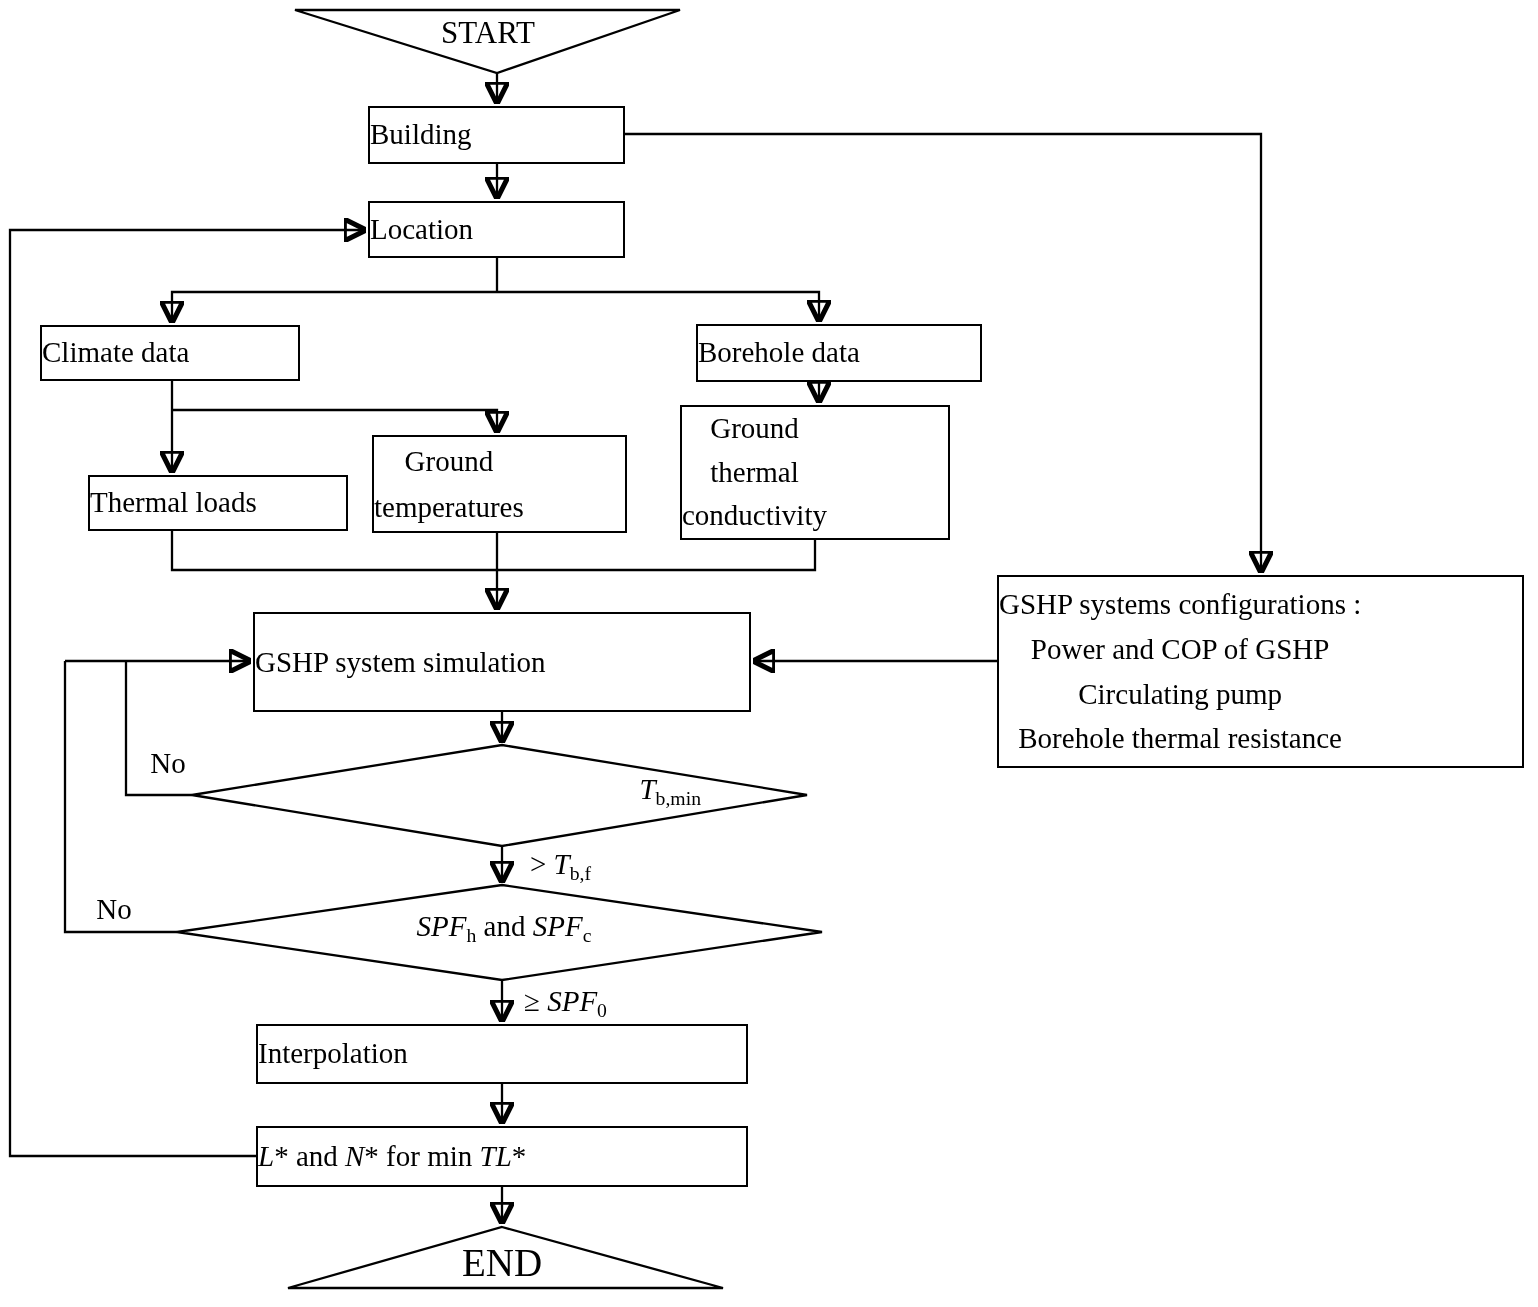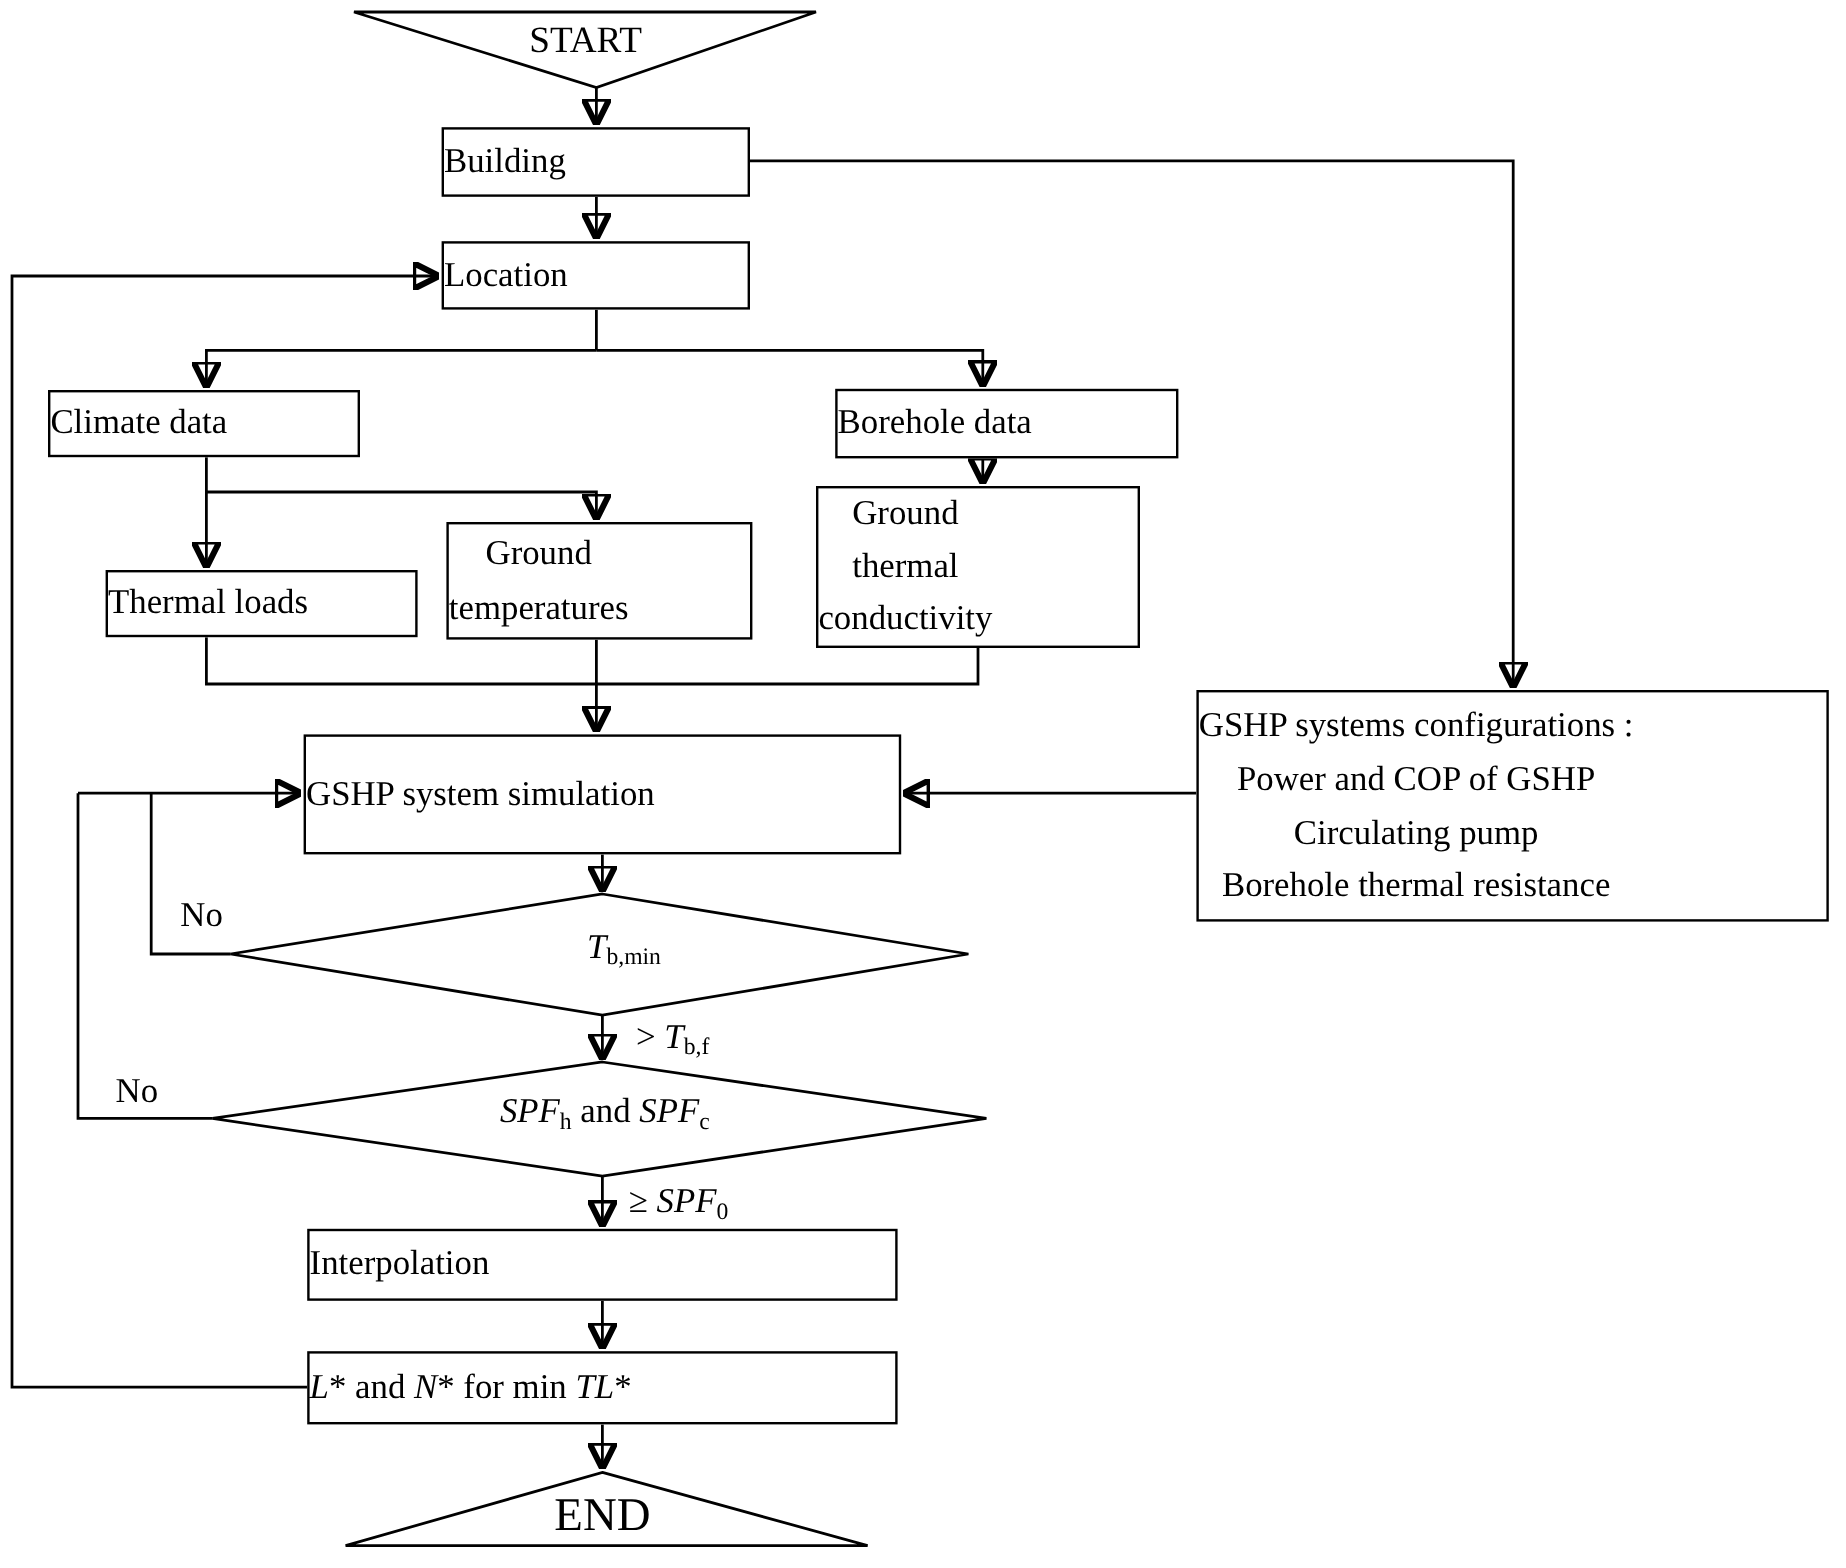--- a/index.html
+++ b/index.html
@@ -49,21 +49,21 @@
   .n-gtemps     { left: 372px; top: 435px;  width: 255px; height: 98px;  line-height: 1.6; }
   .n-gcond      { left: 680px; top: 405px;  width: 270px; height: 135px; line-height: 1.5; }
   .n-config     { left: 997px; top: 575px;  width: 527px; height: 193px; line-height: 1.55; }
   .n-sim        { left: 253px; top: 612px;  width: 498px; height: 100px; line-height: 1.55; }
   .n-interp     { left: 256px; top: 1024px; width: 492px; height: 60px; }
   .n-result     { left: 256px; top: 1126px; width: 492px; height: 61px; }
 
   
   .l-start  { left: 338px; top: 14px;   width: 300px; font-size: 31px; }
   .l-end    { left: 352px; top: 1240px; width: 300px; font-size: 39px; }
-  .l-d1     { left: 320px; top: 772px;  width: 400px; }
+  .l-d1     { left: 301px; top: 772px;  width: 400px; text-align: right; }
   .l-d2     { left: 304px; top: 909px;  width: 400px; }
   .l-no1    { left: 140px; top: 746px;  width: 56px; }
   .l-no2    { left: 86px;  top: 892px;  width: 56px; }
   .l-tbcond { left: 530px; top: 847px; }
   .l-spfcond{ left: 524px; top: 984px; }
 </style>
 </head>
 <body>
 
 <div class="canvas">

